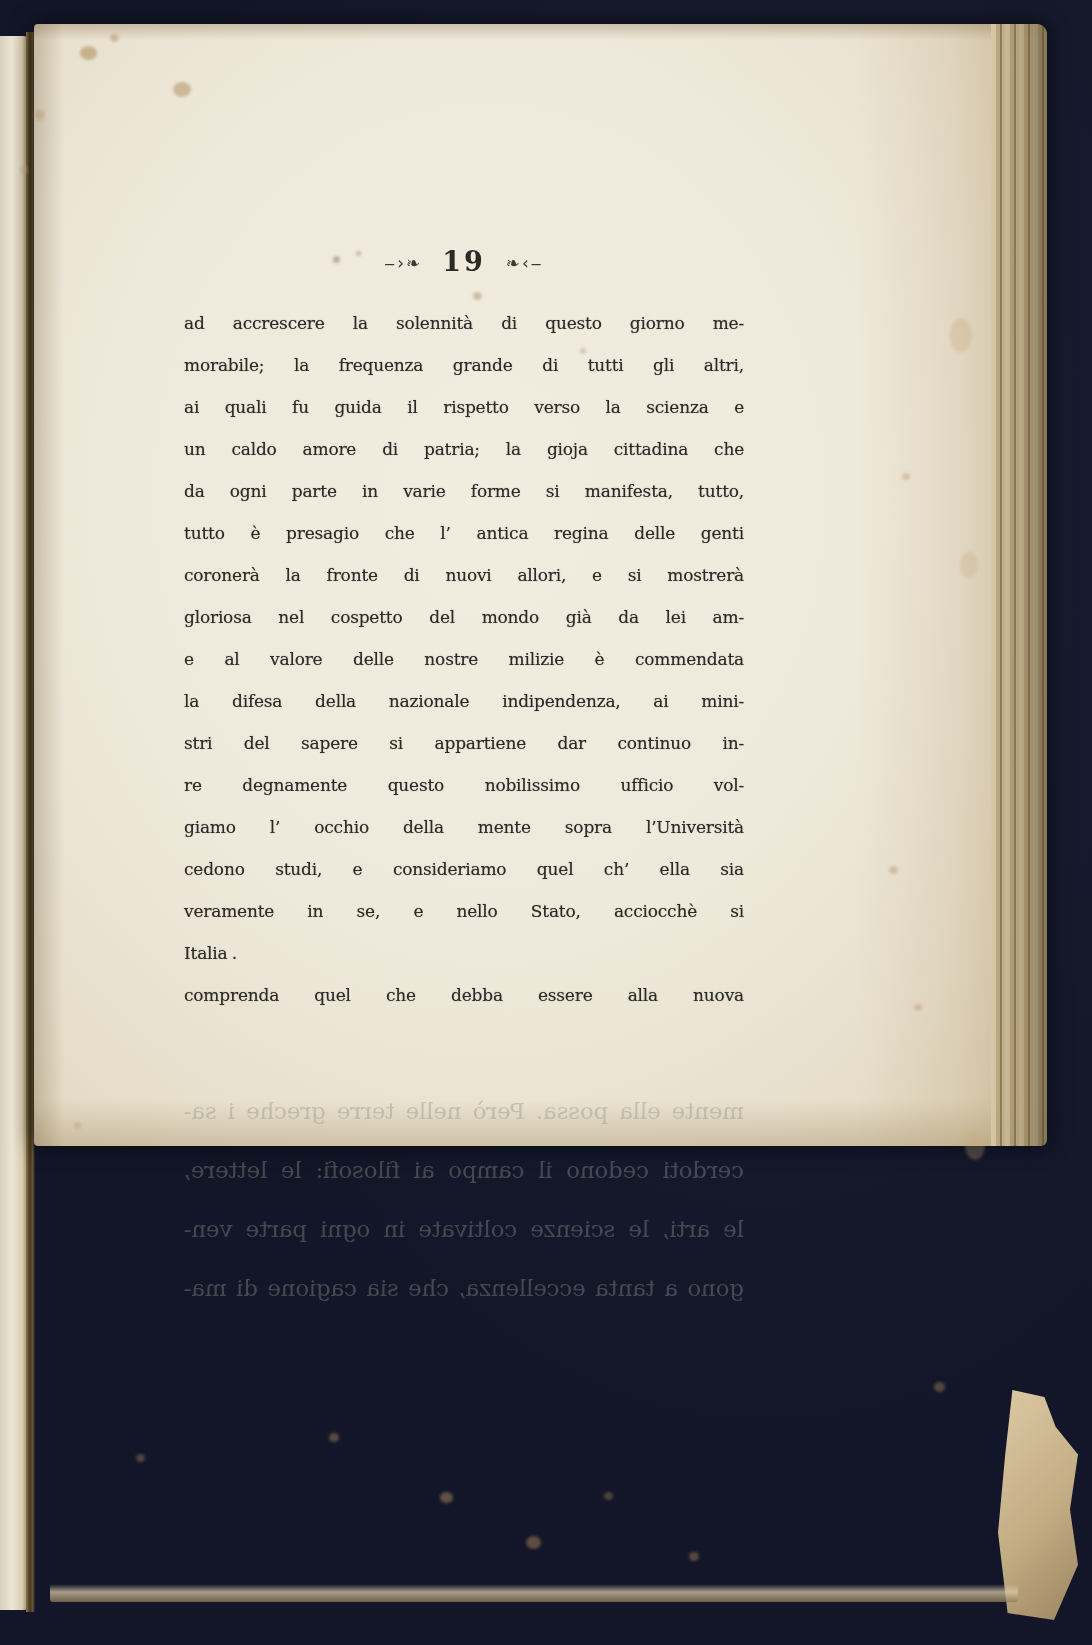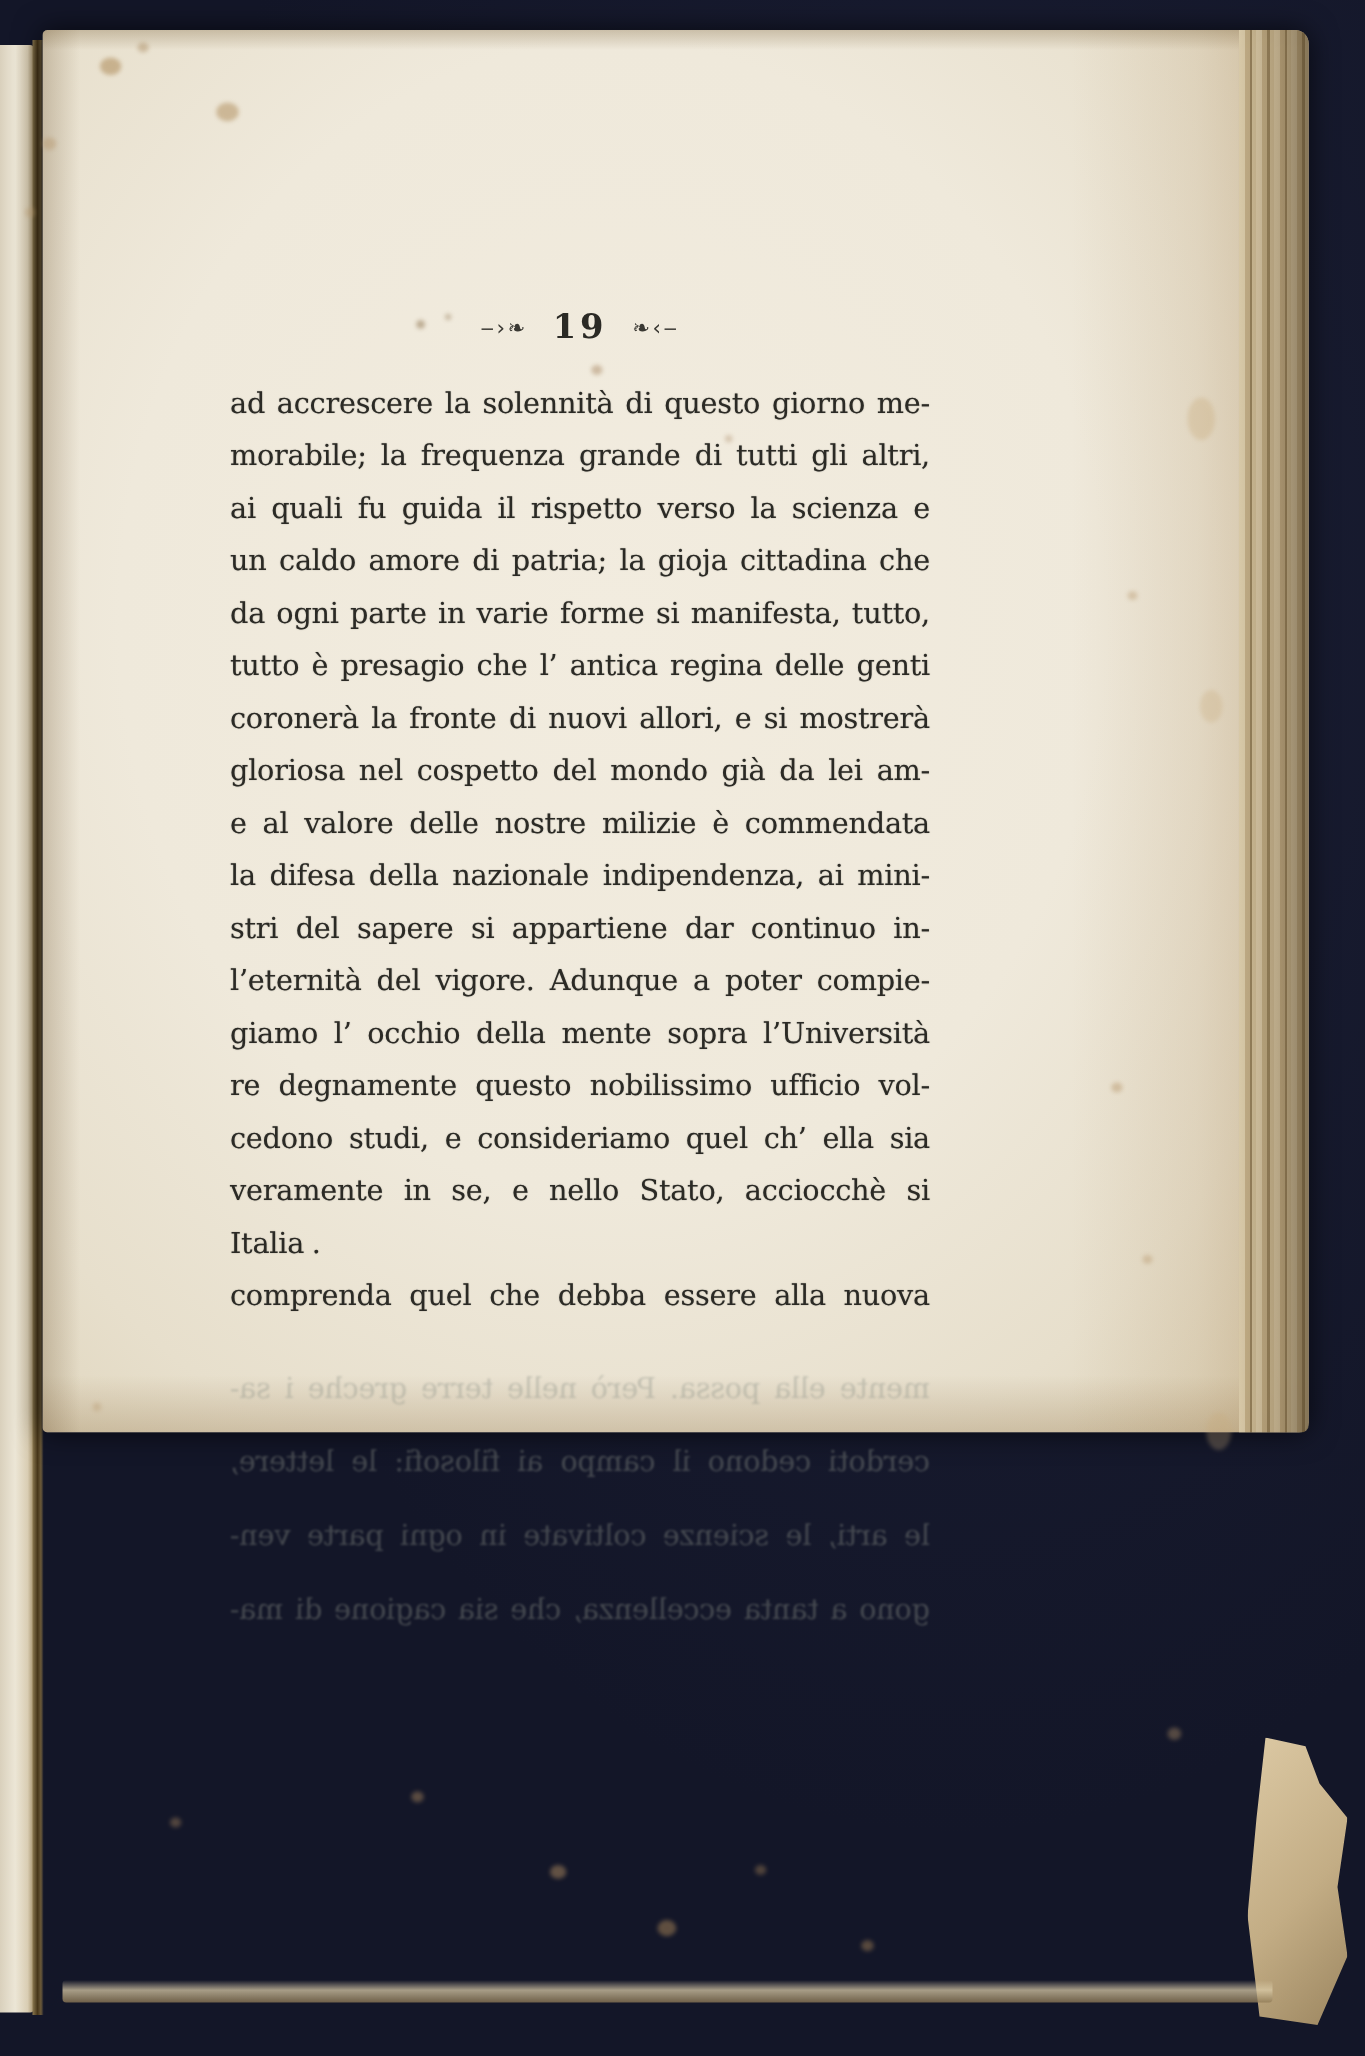--- a/index.html
+++ b/index.html
@@ -63,21 +63,21 @@
   .pagehead{
     position:absolute; left:150px; top:222px; width:560px;
     text-align:center; color:var(--ink,#2b2a25); white-space:nowrap;
   }
   .pnum{ font-size:27px; letter-spacing:3px; font-weight:bold; padding:0 20px; }
   .orn{ font-family:"DejaVu Sans", sans-serif; font-size:17px; letter-spacing:2px; vertical-align:2px; opacity:.92; }
   
   .textblock{
     position:absolute; left:150px; top:278px; width:560px; z-index:2;
     color:var(--ink,#2b2a25);
-    font-size:23px; line-height:42px;
+    font-size:17px; line-height:42px;
     letter-spacing:-0.2px; word-spacing:-1px;
     text-shadow:0 0 1px rgba(43,42,38,.45);
   }
   .tl{ text-align:justify; text-align-last:justify; }
   .tl.last{ text-align-last:left; }
   
   .bleedblock{
     position:absolute; left:150px; top:1058px; width:560px; z-index:1;
     transform:scaleX(-1);
     color:var(--bleed_text,#8e9389); opacity:.40;
@@ -116,23 +116,22 @@
       <div class="tl">morabile; la frequenza grande di tutti gli altri,</div>
       <div class="tl">ai quali fu guida il rispetto verso la scienza e</div>
       <div class="tl">un caldo amore di patria; la gioja cittadina che</div>
       <div class="tl">da ogni parte in varie forme si manifesta, tutto,</div>
       <div class="tl">tutto è presagio che l’ antica regina delle genti</div>
       <div class="tl">coronerà la fronte di nuovi allori, e si mostrerà</div>
       <div class="tl">gloriosa nel cospetto del mondo già da lei am-</div>
       <div class="tl">e al valore delle nostre milizie è commendata</div>
       <div class="tl">la difesa della nazionale indipendenza, ai mini-</div>
       <div class="tl">stri del sapere si appartiene dar continuo in-</div>
-      <div class="tl">l’eternità del vigore. Adunque a poter compie-</div>
+      <div class="tl">re degnamente questo nobilissimo ufficio vol-</div>
       <div class="tl">giamo l’ occhio della mente sopra l’Università</div>
-      <div class="tl">re degnamente questo nobilissimo ufficio vol-</div>
       <div class="tl">cedono studi, e consideriamo quel ch’ ella sia</div>
       <div class="tl">veramente in se, e nello Stato, acciocchè si</div>
       <div class="tl last">Italia .</div>
       <div class="tl">comprenda quel che debba essere alla nuova</div>
     </div>
   </div>
 
   <div class="corner-stain"></div>
   <div class="bottom-edge" style="position:absolute;left:50px;top:1584px;width:968px;height:18px;background:linear-gradient(180deg,rgba(150,125,85,0) 0,#d9caa7 45%,#8f7a55 100%);opacity:.75;filter:blur(.6px);border-radius:3px;"></div>
 

